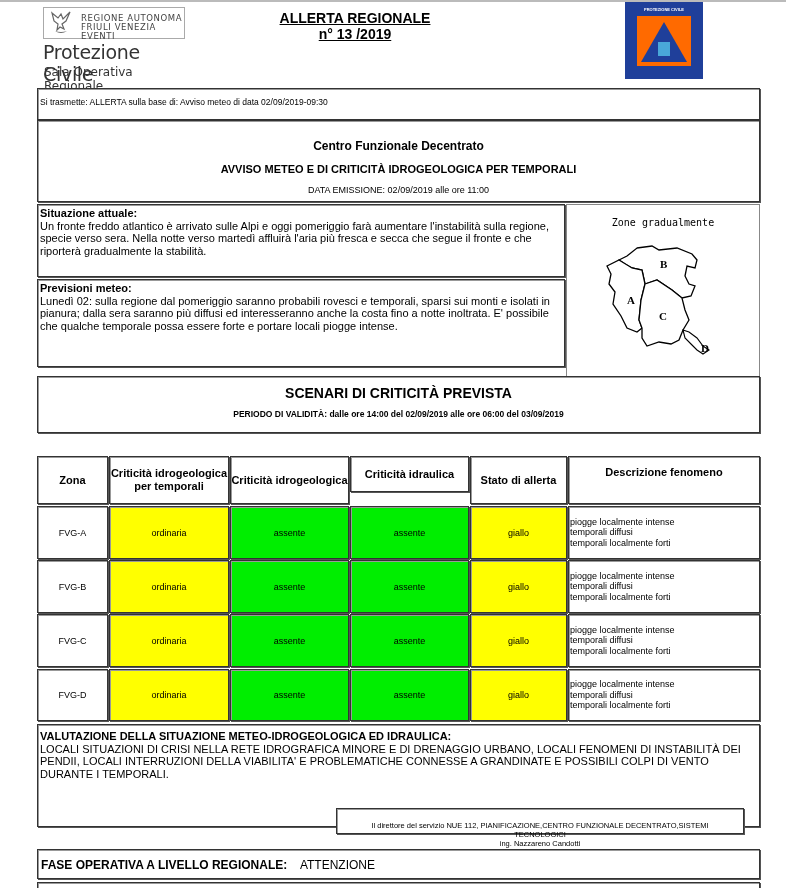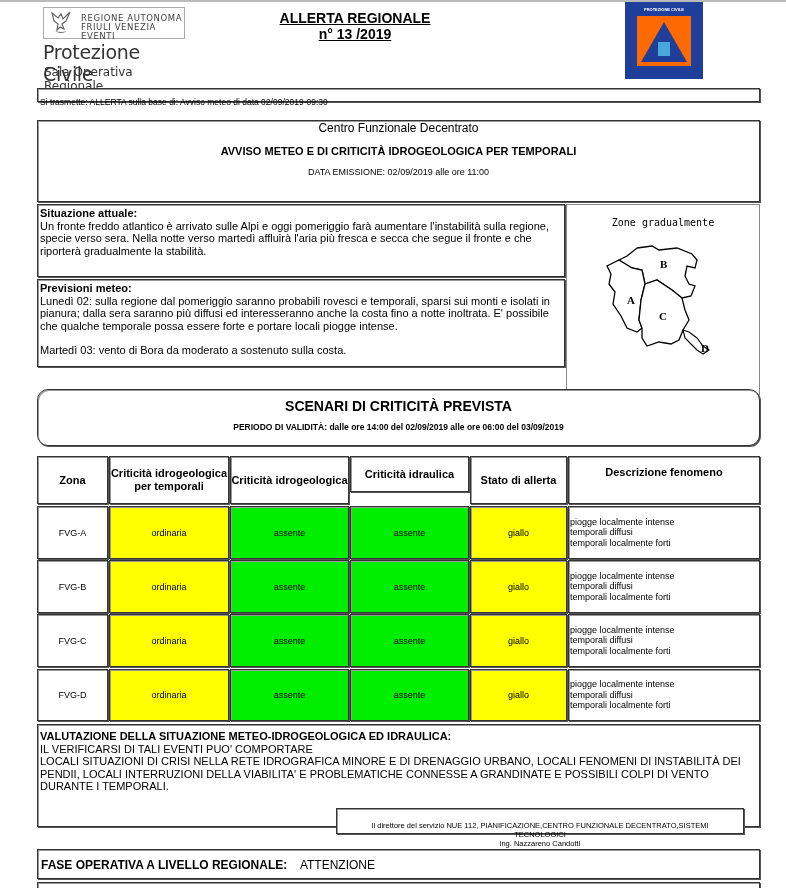--- a/index.html
+++ b/index.html
@@ -15,34 +15,34 @@
   .logo-pc { position:absolute; left:0; top:34px; font-size:19px; color:#333; font-family:"DejaVu Sans", sans-serif; letter-spacing:-0.3px; }
   .logo-sala { position:absolute; left:1px; top:58px; font-size:12px; color:#333; font-family:"DejaVu Sans", sans-serif; }
   .header-title { position:absolute; left:250px; top:10px; width:210px; text-align:center; font-weight:bold; font-size:14px; line-height:16px;text-decoration:underline; }
   .logo-right { position:absolute; left:625px; top:2px; width:78px; height:77px; background:#1f3f9a; }
   .logo-right .orange { position:absolute; left:12px; top:14px; width:54px; height:50px; background:#ff6a00; }
   .logo-right .tri { position:absolute; left:16px; top:20px; width:0; height:0; border-left:23px solid transparent; border-right:23px solid transparent; border-bottom:40px solid #1f3f9a; }
   .logo-right .shield { position:absolute; left:33px; top:40px; width:12px; height:14px; background:#49a7d9; }
   .logo-right .pc-txt { position:absolute; left:0; top:5px; width:78px; text-align:center; font-size:4px; color:#fff; font-weight:bold; }
 
   
-  .trasmette { left:37px; top:88px; width:723px; height:14px; font-size:8.5px; padding:8px 0 0 2px; }
+  .trasmette { left:37px; top:88px; width:723px; height:32px; font-size:8.5px; padding:8px 0 0 2px; }
   .cfd { left:37px; top:120px; width:723px; height:82px; text-align:center; }
-  .cfd .t1 { margin-top:0; font-weight:normal; font-size:12px; }
+  .cfd .t1 { margin-top:18px; font-weight:bold; font-size:12px; }
   .cfd .t2 { margin-top:10px; font-weight:bold; font-size:11px; }
   .cfd .t3 { margin-top:10px; font-size:9px; }
 
   .situazione { left:37px; top:204px; width:528px; height:73px; font-size:11px; line-height:12.5px; padding:2px 2px; }
   .previsioni { left:37px; top:279px; width:528px; height:88px; font-size:11px; line-height:12.5px; padding:2px 2px; }
   .lbl { font-weight:bold; }
   .mapbox { left:566px; top:204px; width:194px; height:191px; border-color:#888; box-shadow:none; }
   .mapbox .maptitle { position:absolute; top:12px; left:0; width:100%; text-align:center; font-size:10px; font-family:"DejaVu Sans Mono", monospace; letter-spacing:0px; }
   .mapbox svg { position:absolute; left:30px; top:35px; }
 
-  .scenari { left:37px; top:389px; width:723px; height:57px; text-align:center;border-radius:11px; }
+  .scenari { left:37px; top:376px; width:723px; height:57px; text-align:center; }
   .scenari .s1 { margin-top:8px; font-weight:bold; font-size:14px; }
   .scenari .s2 { margin-top:8px; font-weight:bold; font-size:8.5px; }
 
   .cell { position:absolute; box-sizing:border-box; border:1px solid #333; box-shadow: inset 1px 1px 0 #999, 1px 1px 0 #555; display:flex; align-items:center; justify-content:center; text-align:center; font-size:9px; }
   .hcell { font-weight:bold; font-size:11px; line-height:13px; }
   .yellow { background:#ffff00; }
   .green { background:#00ee00; }
   .desc { justify-content:flex-start; text-align:left; font-size:9px; line-height:10.5px; padding-left:1px; }
 
   .valutazione { left:37px; top:724px; width:723px; height:103px; font-size:11px; line-height:12.5px; padding:5px 2px; }
@@ -93,21 +93,20 @@
 
 <div class="box situazione">
   <div class="lbl">Situazione attuale:</div>
   <div>Un fronte freddo atlantico è arrivato sulle Alpi e oggi pomeriggio farà aumentare l'instabilità sulla regione, specie verso sera. Nella notte verso martedì affluirà l'aria più fresca e secca che segue il fronte e che riporterà gradualmente la stabilità.</div>
 </div>
 
 <div class="box previsioni">
   <div class="lbl">Previsioni meteo:</div>
   <div>Lunedì 02: sulla regione dal pomeriggio saranno probabili rovesci e temporali, sparsi sui monti e isolati in pianura; dalla sera saranno più diffusi ed interesseranno anche la costa fino a notte inoltrata. E' possibile che qualche temporale possa essere forte e portare locali piogge intense.</div>
   <div style="height:12px"></div>
-  <div>Martedì 03: vento di Bora da moderato a sostenuto sulla costa.</div>
 </div>
 
 <div class="box mapbox">
   <div class="maptitle">Zone gradualmente</div>
   <svg width="130" height="125" viewBox="0 0 130 125">
     <path d="M40 8 L55 6 L62 10 L80 8 L95 14 L100 20 L98 28 L90 26 L88 36 L92 44 L98 46 L94 56 L85 58 L75 50 L60 40 L48 44 L45 30 L35 28 L28 24 L22 20 L30 16 Z" fill="#fff" stroke="#000" stroke-width="1.3"></path>
     <path d="M22 20 L35 28 L45 30 L48 44 L44 60 L42 80 L45 88 L40 92 L30 88 L24 76 L16 64 L18 52 L12 44 L14 34 L10 26 Z" fill="#fff" stroke="#000" stroke-width="1.3"></path>
     <path d="M48 44 L60 40 L75 50 L85 58 L88 70 L92 80 L86 90 L82 100 L74 104 L62 102 L50 106 L45 98 L45 88 L42 80 L44 60 Z" fill="#fff" stroke="#000" stroke-width="1.3"></path>
     <path d="M86 90 L92 92 L100 98 L106 106 L112 110 L106 114 L100 110 L94 104 L88 98 Z" fill="#fff" stroke="#000" stroke-width="1.1"></path>
     <text x="30" y="64" font-family="Liberation Serif, serif" font-weight="bold" font-size="11">A</text>
@@ -185,21 +184,20 @@
             <div>temporali diffusi</div>
             <div>temporali localmente forti</div>
           </div>
         </div>
       </div>
     </div>
 </div>
 
 <div class="box valutazione">
   <div class="lbl">VALUTAZIONE DELLA SITUAZIONE METEO-IDROGEOLOGICA ED IDRAULICA:</div>
-  <div>IL VERIFICARSI DI TALI EVENTI PUO' COMPORTARE</div>
   <div>LOCALI SITUAZIONI DI CRISI NELLA RETE IDROGRAFICA MINORE E DI DRENAGGIO URBANO, LOCALI FENOMENI DI INSTABILITÀ DEI PENDII, LOCALI INTERRUZIONI DELLA VIABILITA' E PROBLEMATICHE CONNESSE A GRANDINATE E POSSIBILI COLPI DI VENTO DURANTE I TEMPORALI.</div>
 </div>
 
 <div class="box direttore">
   <div>Il direttore del servizio NUE 112, PIANIFICAZIONE,CENTRO FUNZIONALE DECENTRATO,SISTEMI</div>
   <div>TECNOLOGICI</div>
   <div>ing. Nazzareno Candotti</div>
 </div>
 
 <div class="box fase">

